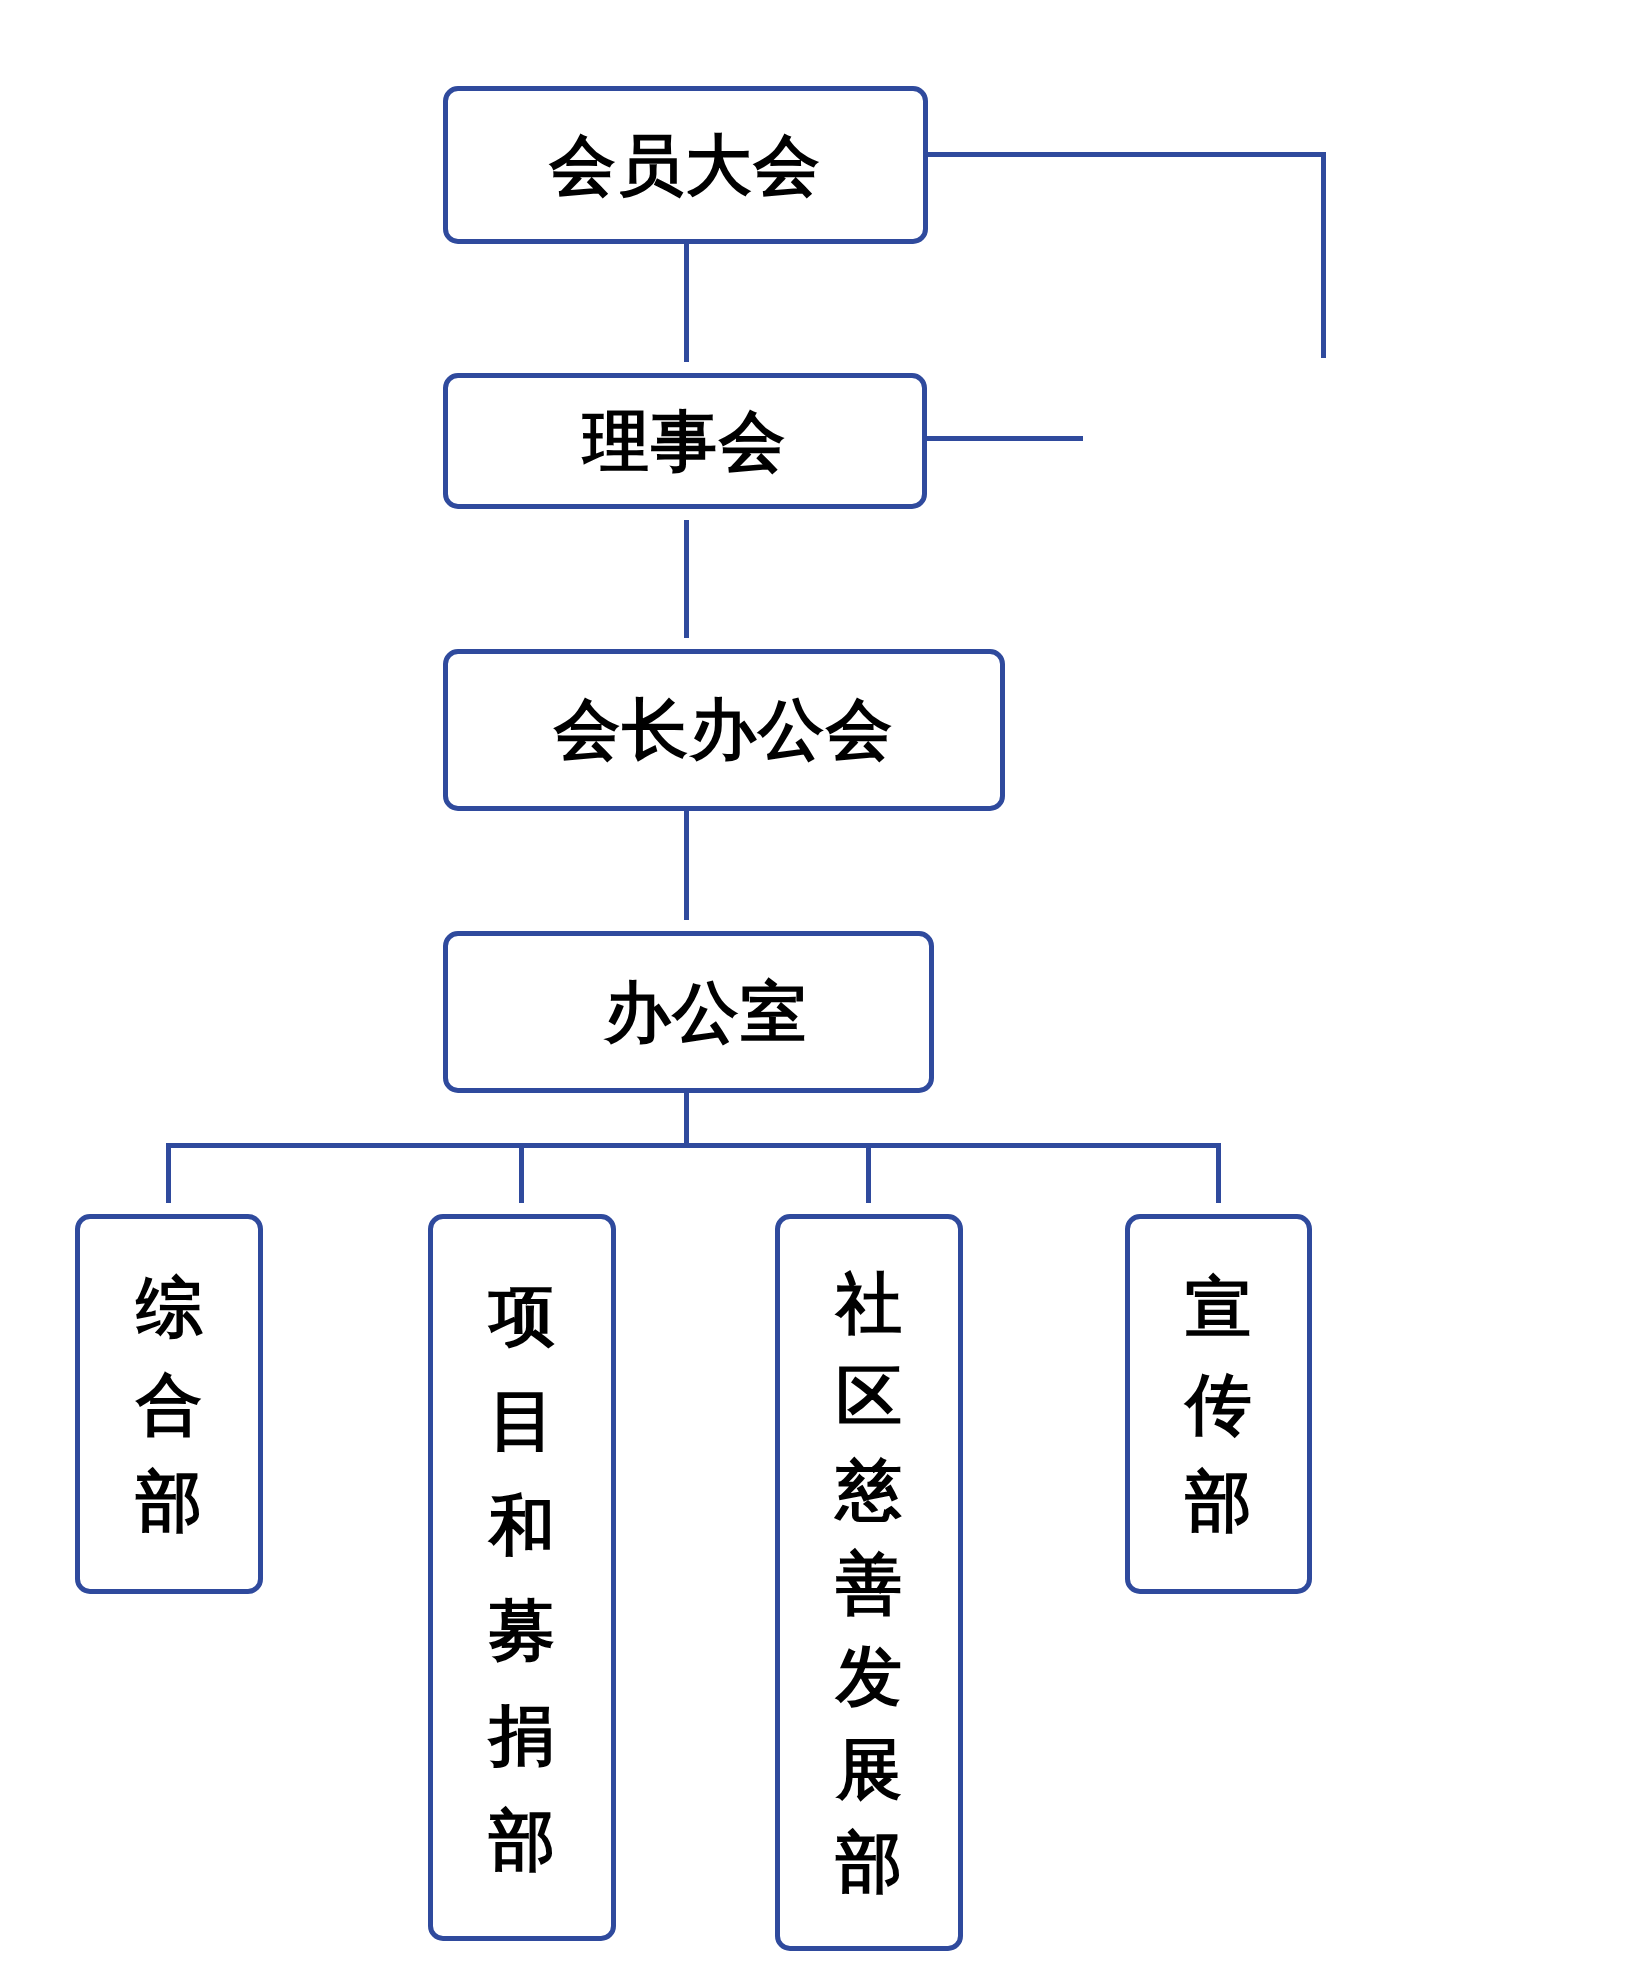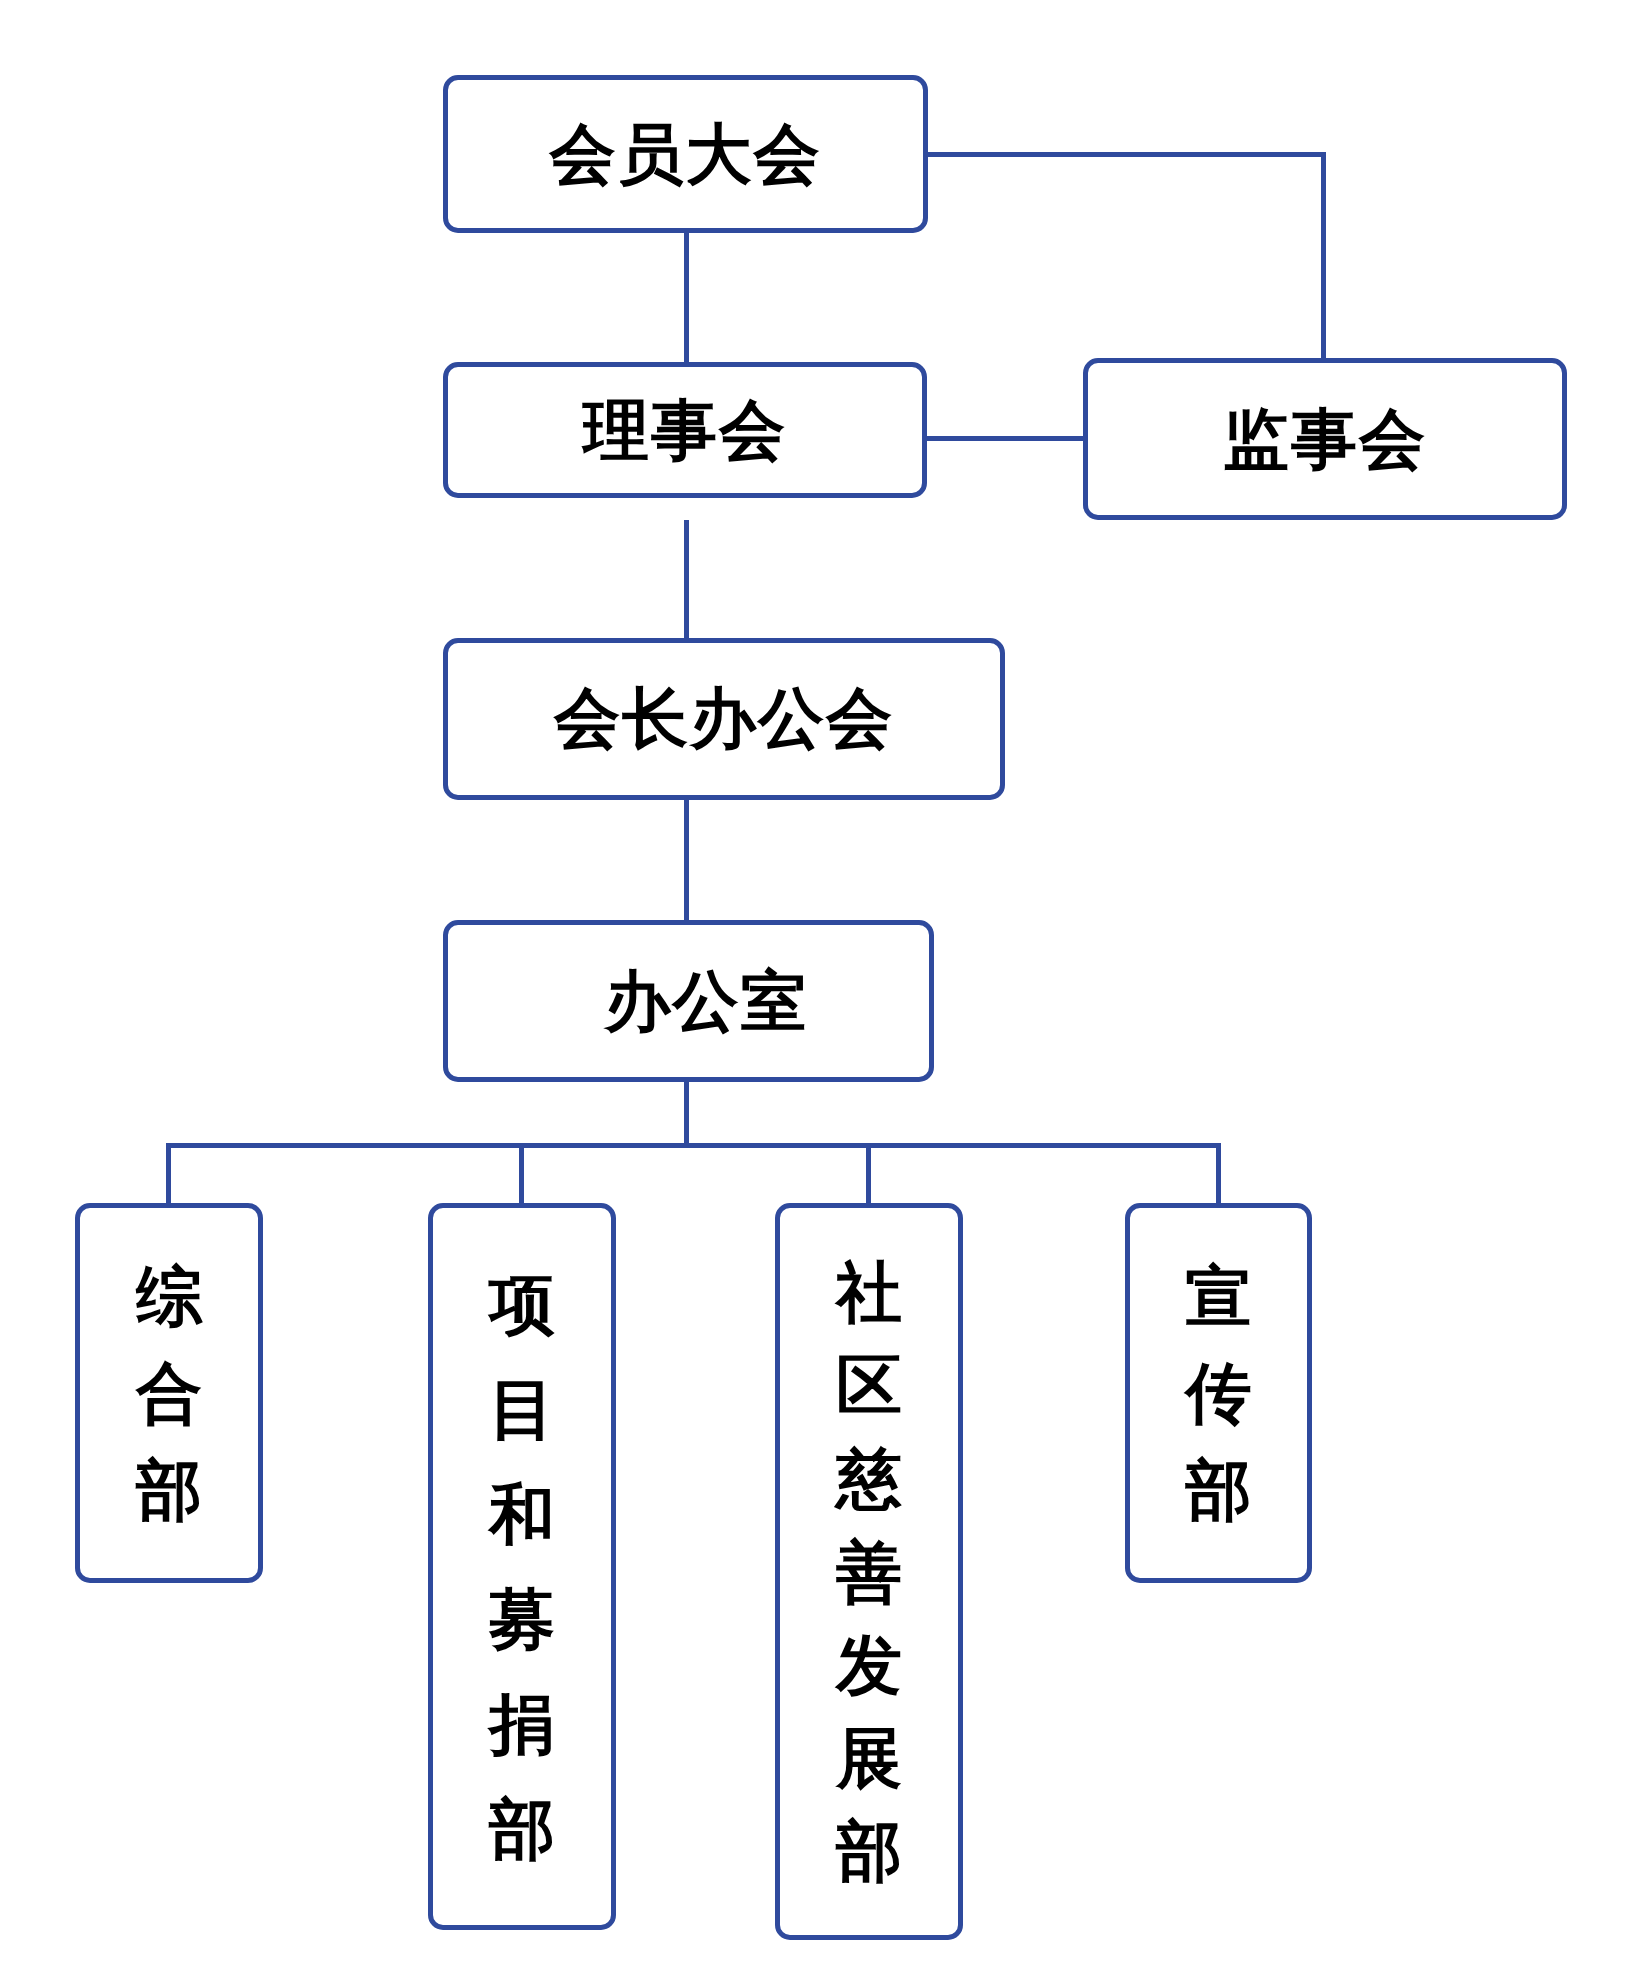--- a/index.html
+++ b/index.html
@@ -28,20 +28,21 @@
     color: var(--text-color);
     font-weight: 800;
     font-size: 66px;
     letter-spacing: 2px;
     display: flex;
     align-items: center;
     justify-content: center;
     text-align: center;
     line-height: 1;
     z-index: 2;
+    margin-top: 11px;
   }
   
   .node.vert {
     flex-direction: column;
     justify-content: space-evenly;
     padding: 24px 0;
     letter-spacing: 0;
   }
   .node.vert > div { line-height: 1; }
 
@@ -96,23 +97,20 @@
   <div class="conn" id="c-stub-publicity"></div>
 
   <div class="node" id="n-member-assembly">
     <span>会员大会</span>
   </div>
 
   <div class="node" id="n-board">
     <span>理事会</span>
   </div>
 
-  <div class="node" id="n-supervisory-board">
-    <span>监事会</span>
-  </div>
 
   <div class="node" id="n-president-office">
     <span>会长办公会</span>
   </div>
 
   <div class="node" id="n-office">
     <span>办公室</span>
   </div>
 
   <div class="node vert" id="n-general-dept">

